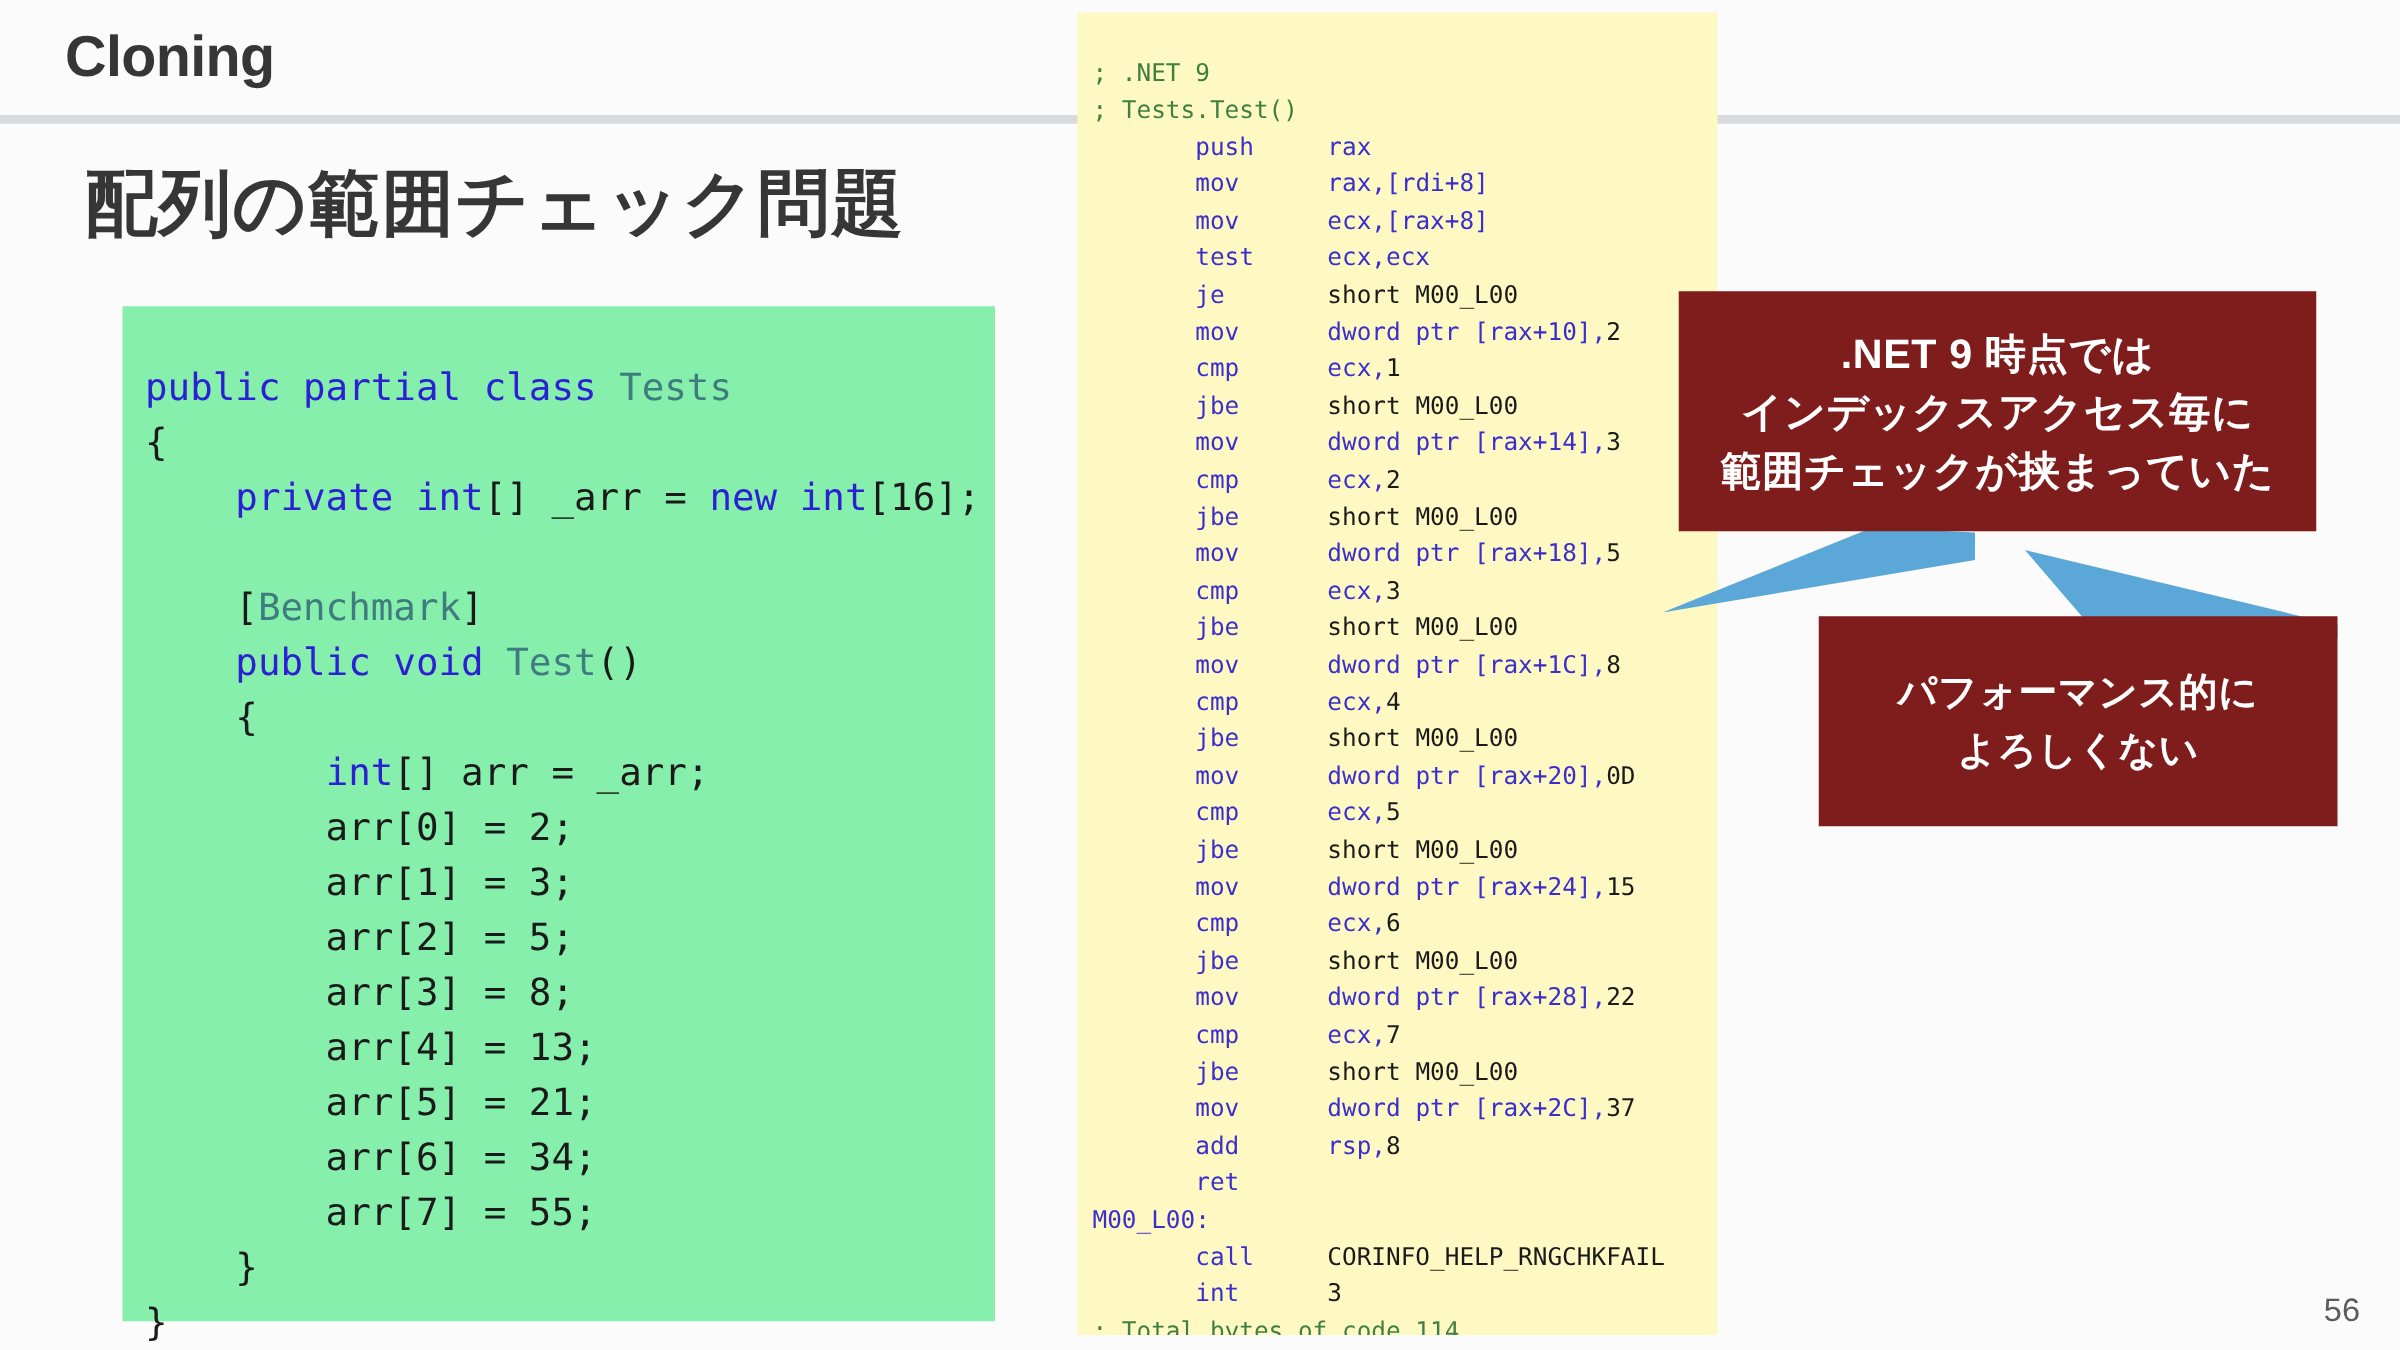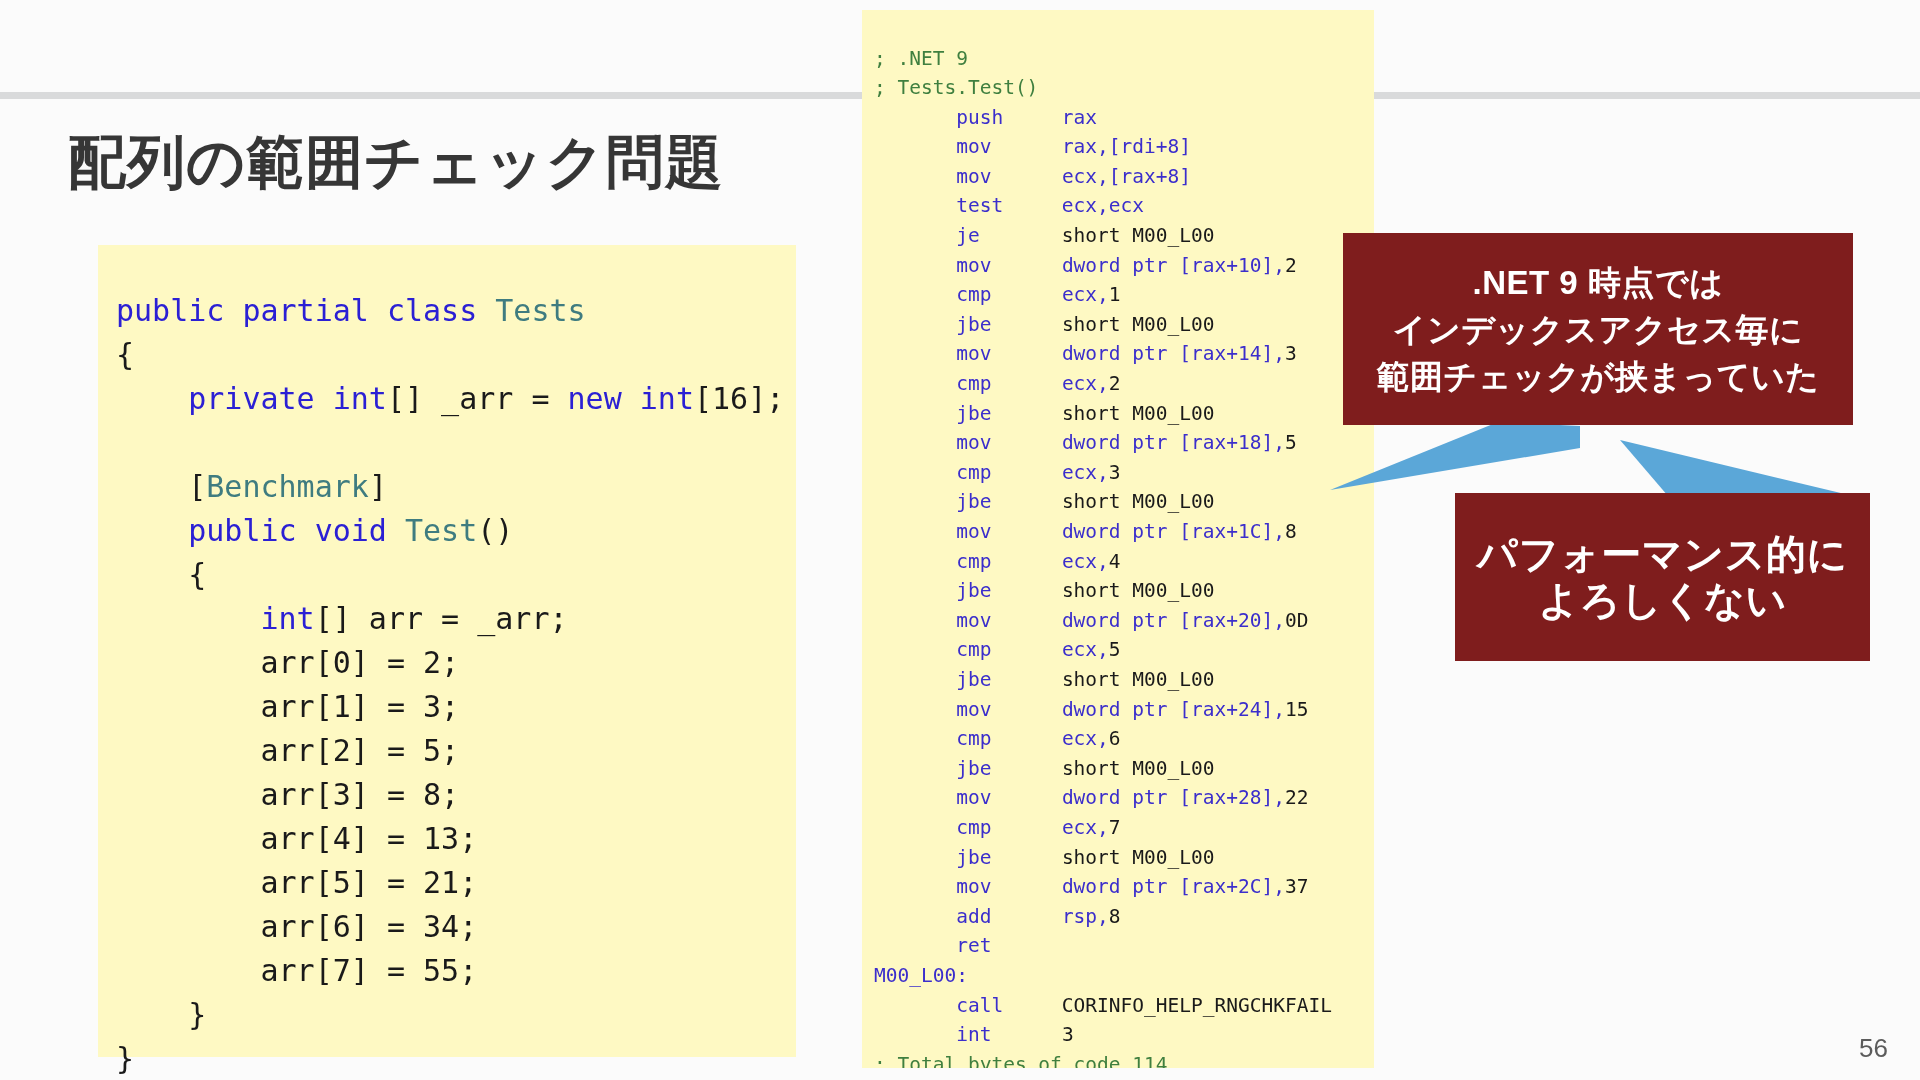--- a/index.html
+++ b/index.html
@@ -53,21 +53,21 @@
     white-space: nowrap;
   }
 
   
   #csharp-panel {
     position: absolute;
     left: 98px;
     top: 245px;
     width: 698px;
     height: 812px;
-    background: #fef9c3;
+    background: #86efac;
     box-sizing: border-box;
     padding: 14px 0 0 18px;
   }
   #csharp-code {
     font-family: "DejaVu Sans Mono", "Liberation Mono", monospace;
     font-size: 30px;
     line-height: 44px;
     white-space: pre;
     color: #1a1a1a;
     letter-spacing: 0px;
@@ -129,21 +129,21 @@
     width: 250px;
     height: 70px;
     overflow: visible;
     pointer-events: none;
   }
   #callout-two {
     left: 1455px;
     top: 493px;
     width: 415px;
     height: 168px;
-    font-size: 40px;
+    font-size: 31px;
     line-height: 46px;
     letter-spacing: 0.5px;
   }
   #callout-two-tail {
     position: absolute;
     left: 1620px;
     top: 440px;
     width: 250px;
     height: 70px;
     overflow: visible;
@@ -157,20 +157,21 @@
     bottom: 16px;
     font-size: 26px;
     color: #5c5c5c;
     font-weight: normal;
   }
 </style>
 </head>
 <body>
 
 <div id="slide-header">
+  <div id="slide-title">Cloning</div>
   <div id="header-rule"></div>
 </div>
 
 <div id="section-heading">配列の範囲チェック問題</div>
 
 <div id="csharp-panel">
   <pre id="csharp-code"><span class="kw">public partial </span><span class="kw">class </span><span class="typ">Tests</span>
 <span class="pln">{</span>
 <span class="pln">    </span><span class="kw">private int</span><span class="pln">[] _arr = </span><span class="kw">new int</span><span class="pln">[16];</span>
 <span class="pln"></span>

